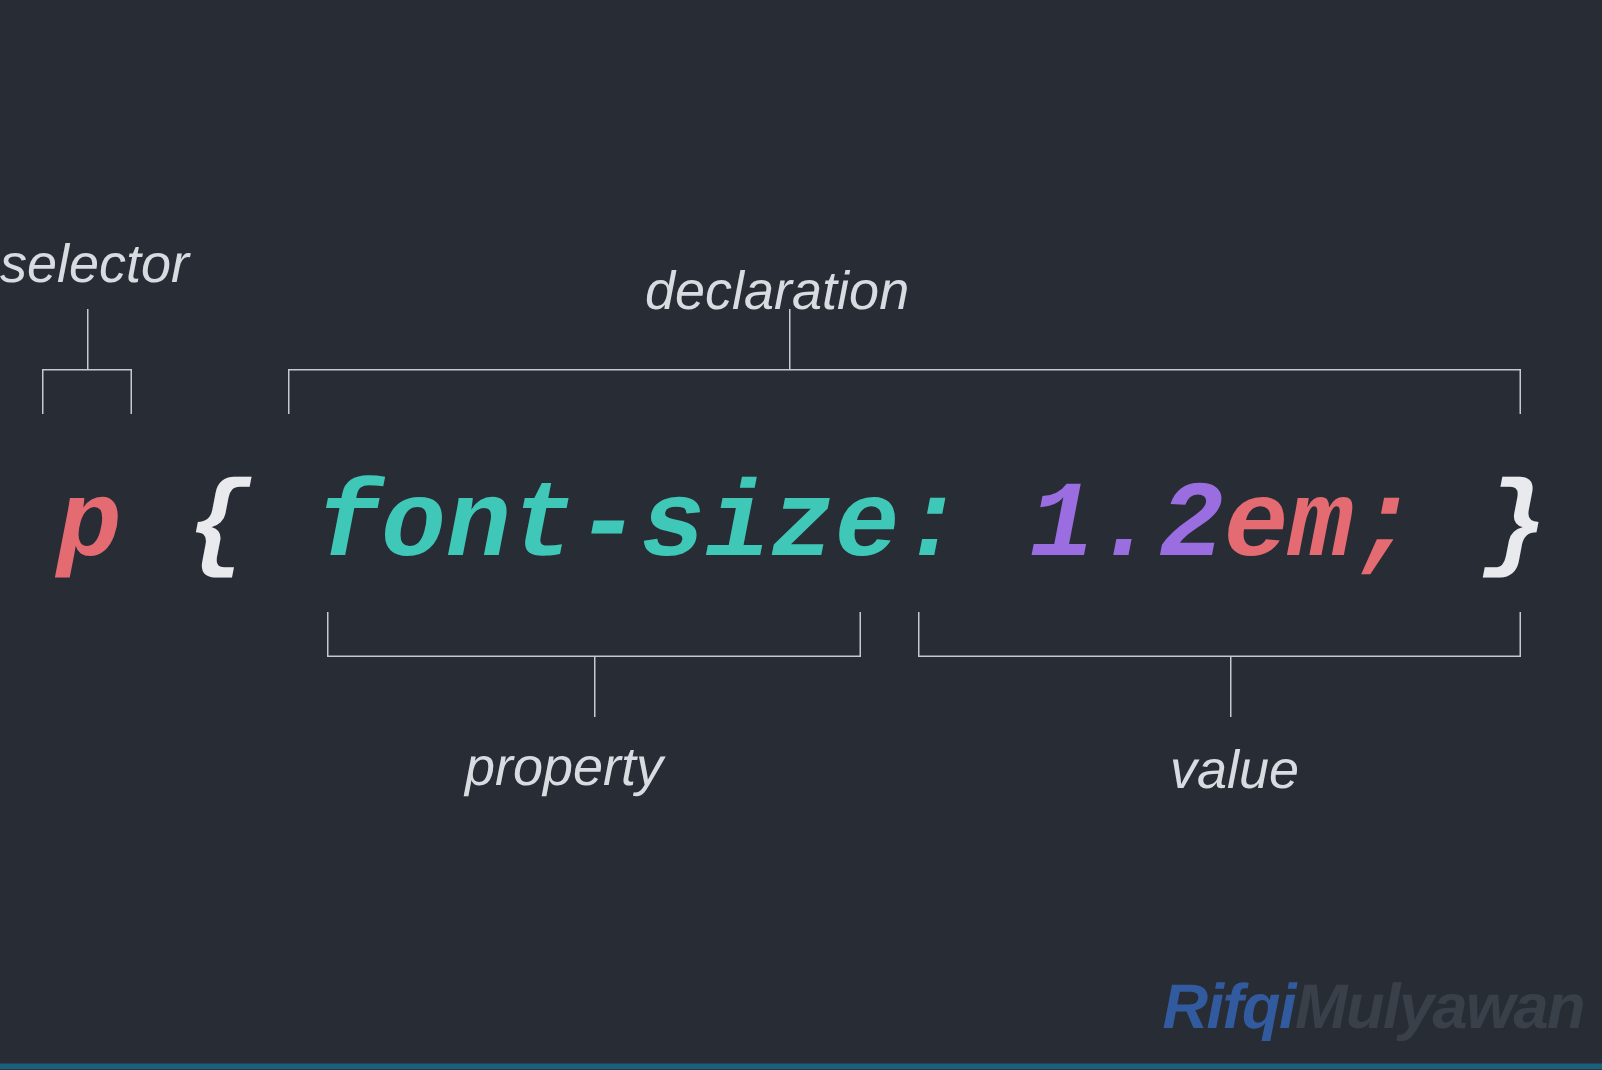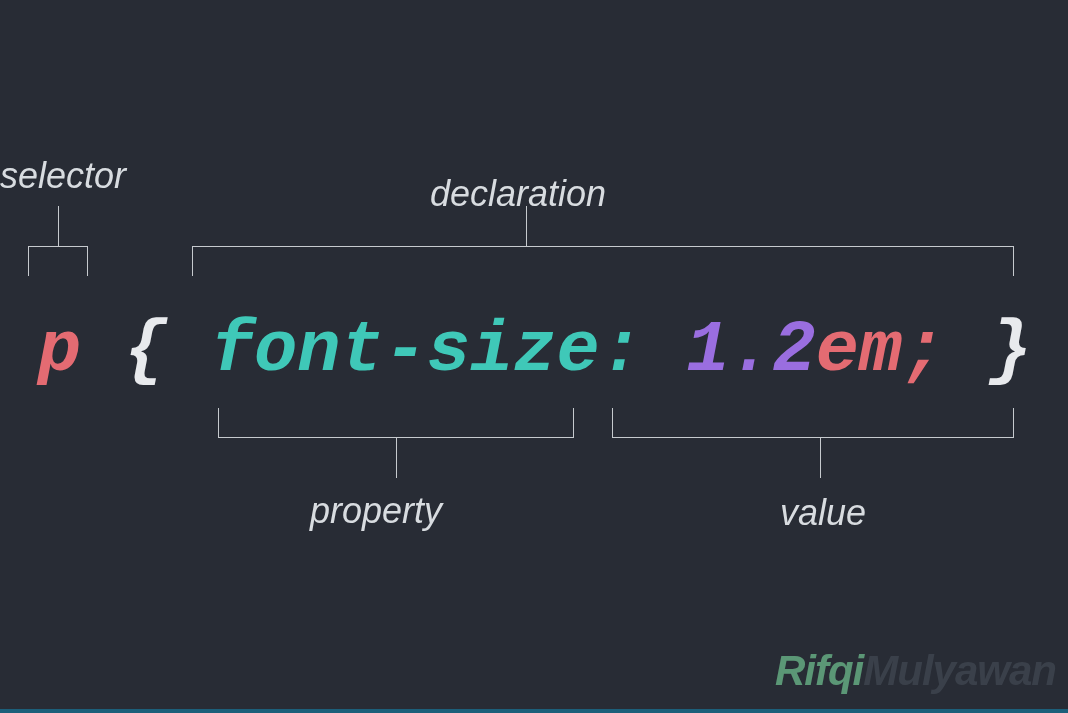--- a/index.html
+++ b/index.html
@@ -31,21 +31,21 @@
   }
   .watermark {
     position: absolute;
     right: 12px;
     bottom: 18px;
     font-size: 42px;
     font-weight: 700;
     opacity: 0.55;
     letter-spacing: -1px;
   }
-  .watermark .wm1 { color: #86efac; }
+  .watermark .wm1 { color: #3b82f6; }
   .watermark .wm2 { color: #4a525c; }
   .bottom-edge {
     position: absolute;
     left: 0; right: 0; bottom: 0;
     height: 4px;
     background: #1c5f7a;
   }
 </style>
 </head>
 <body>

